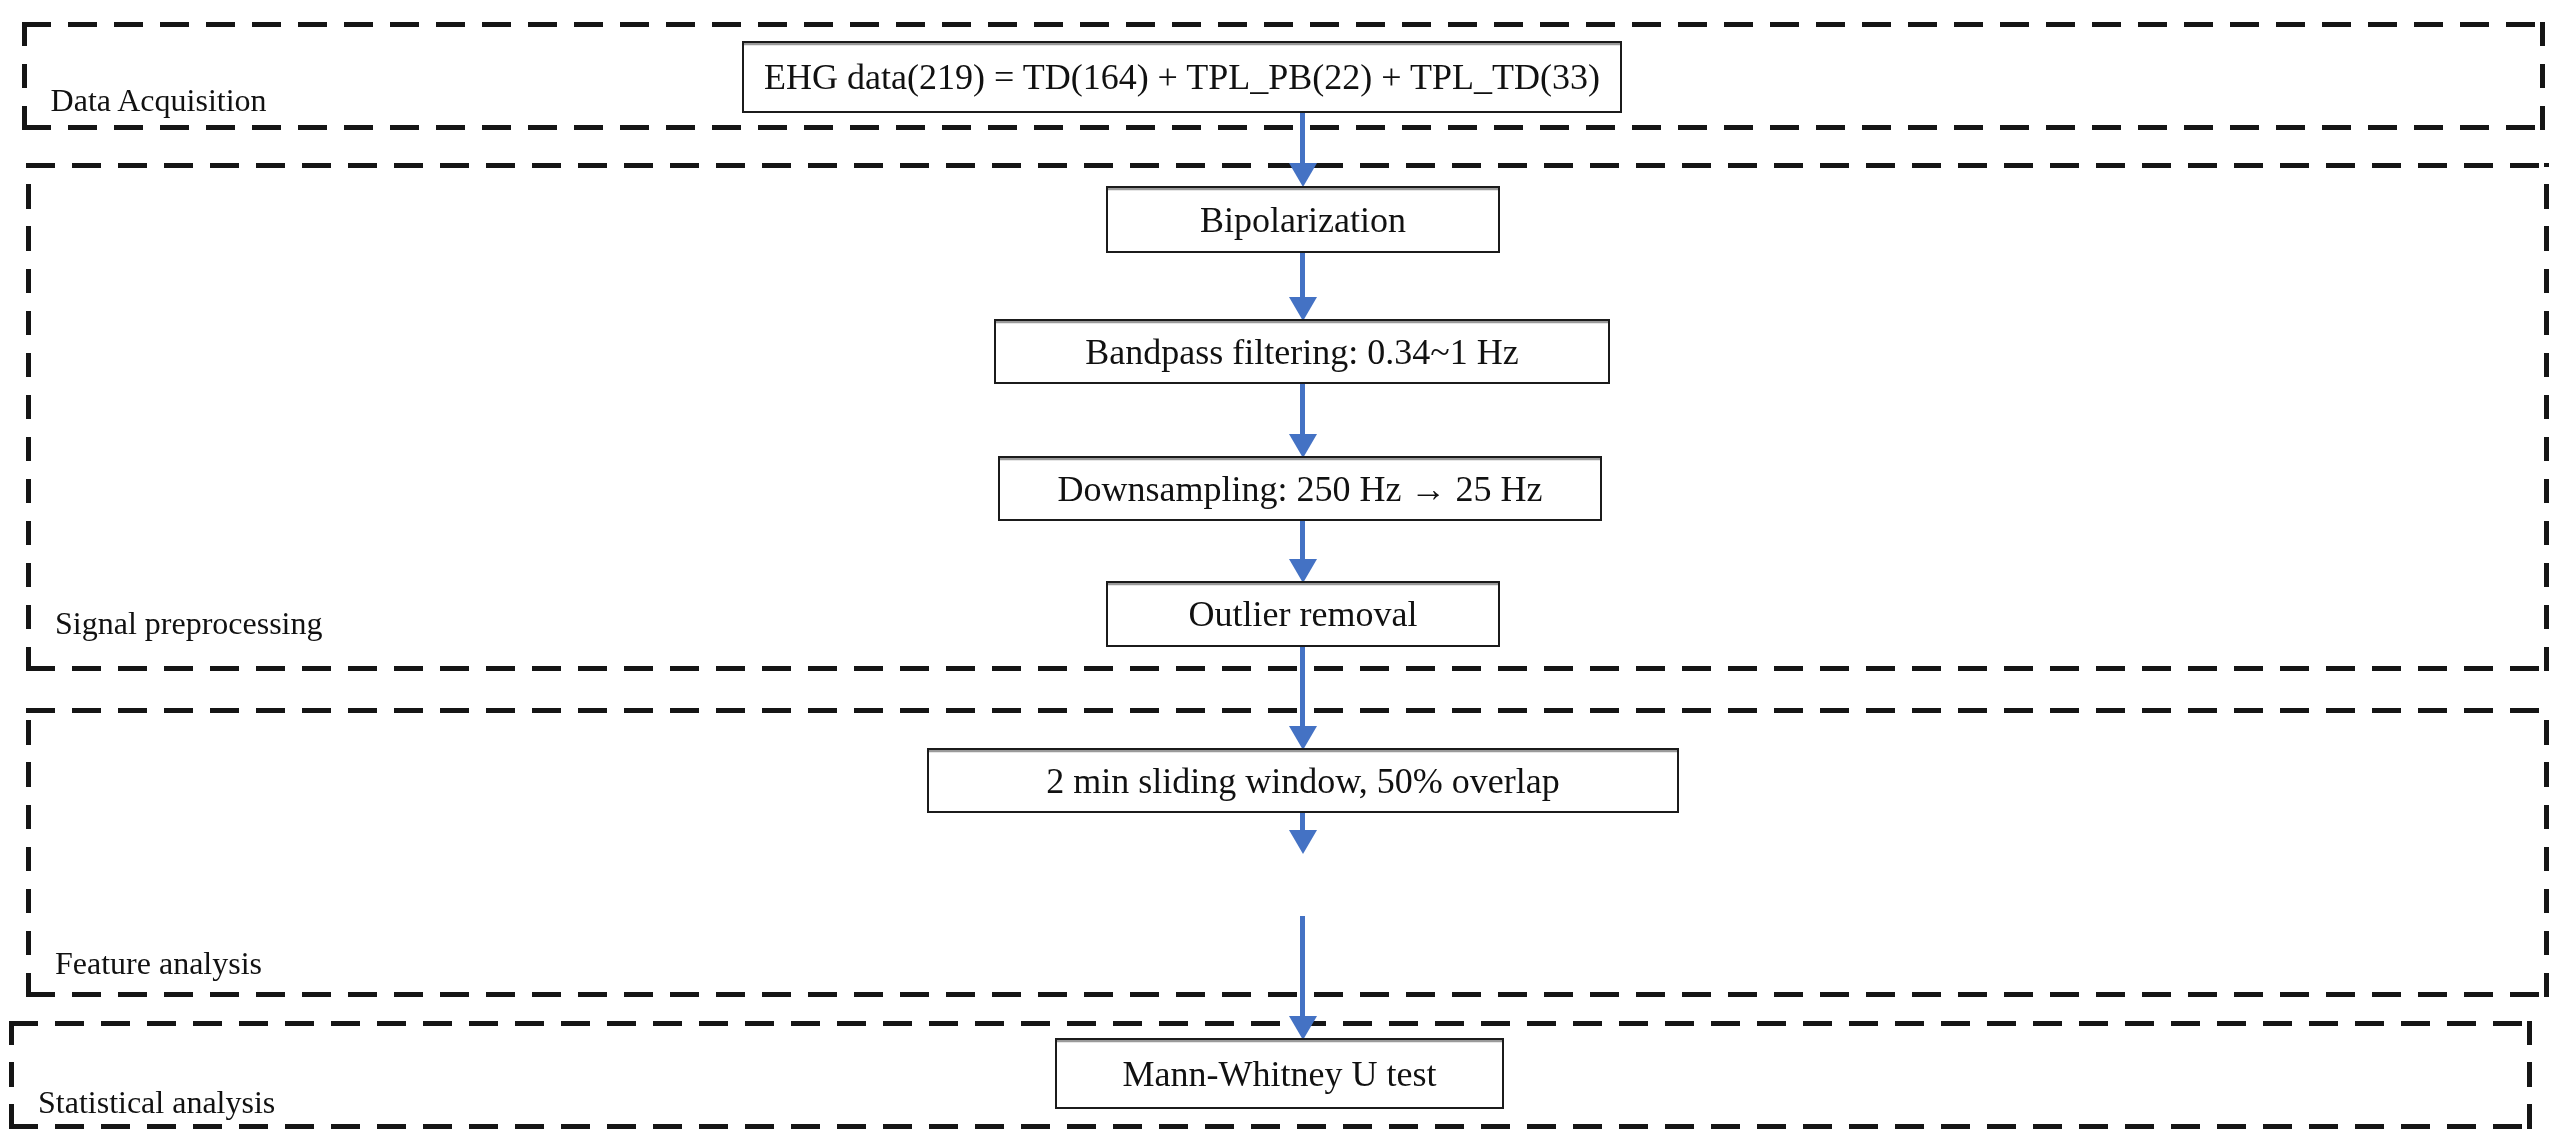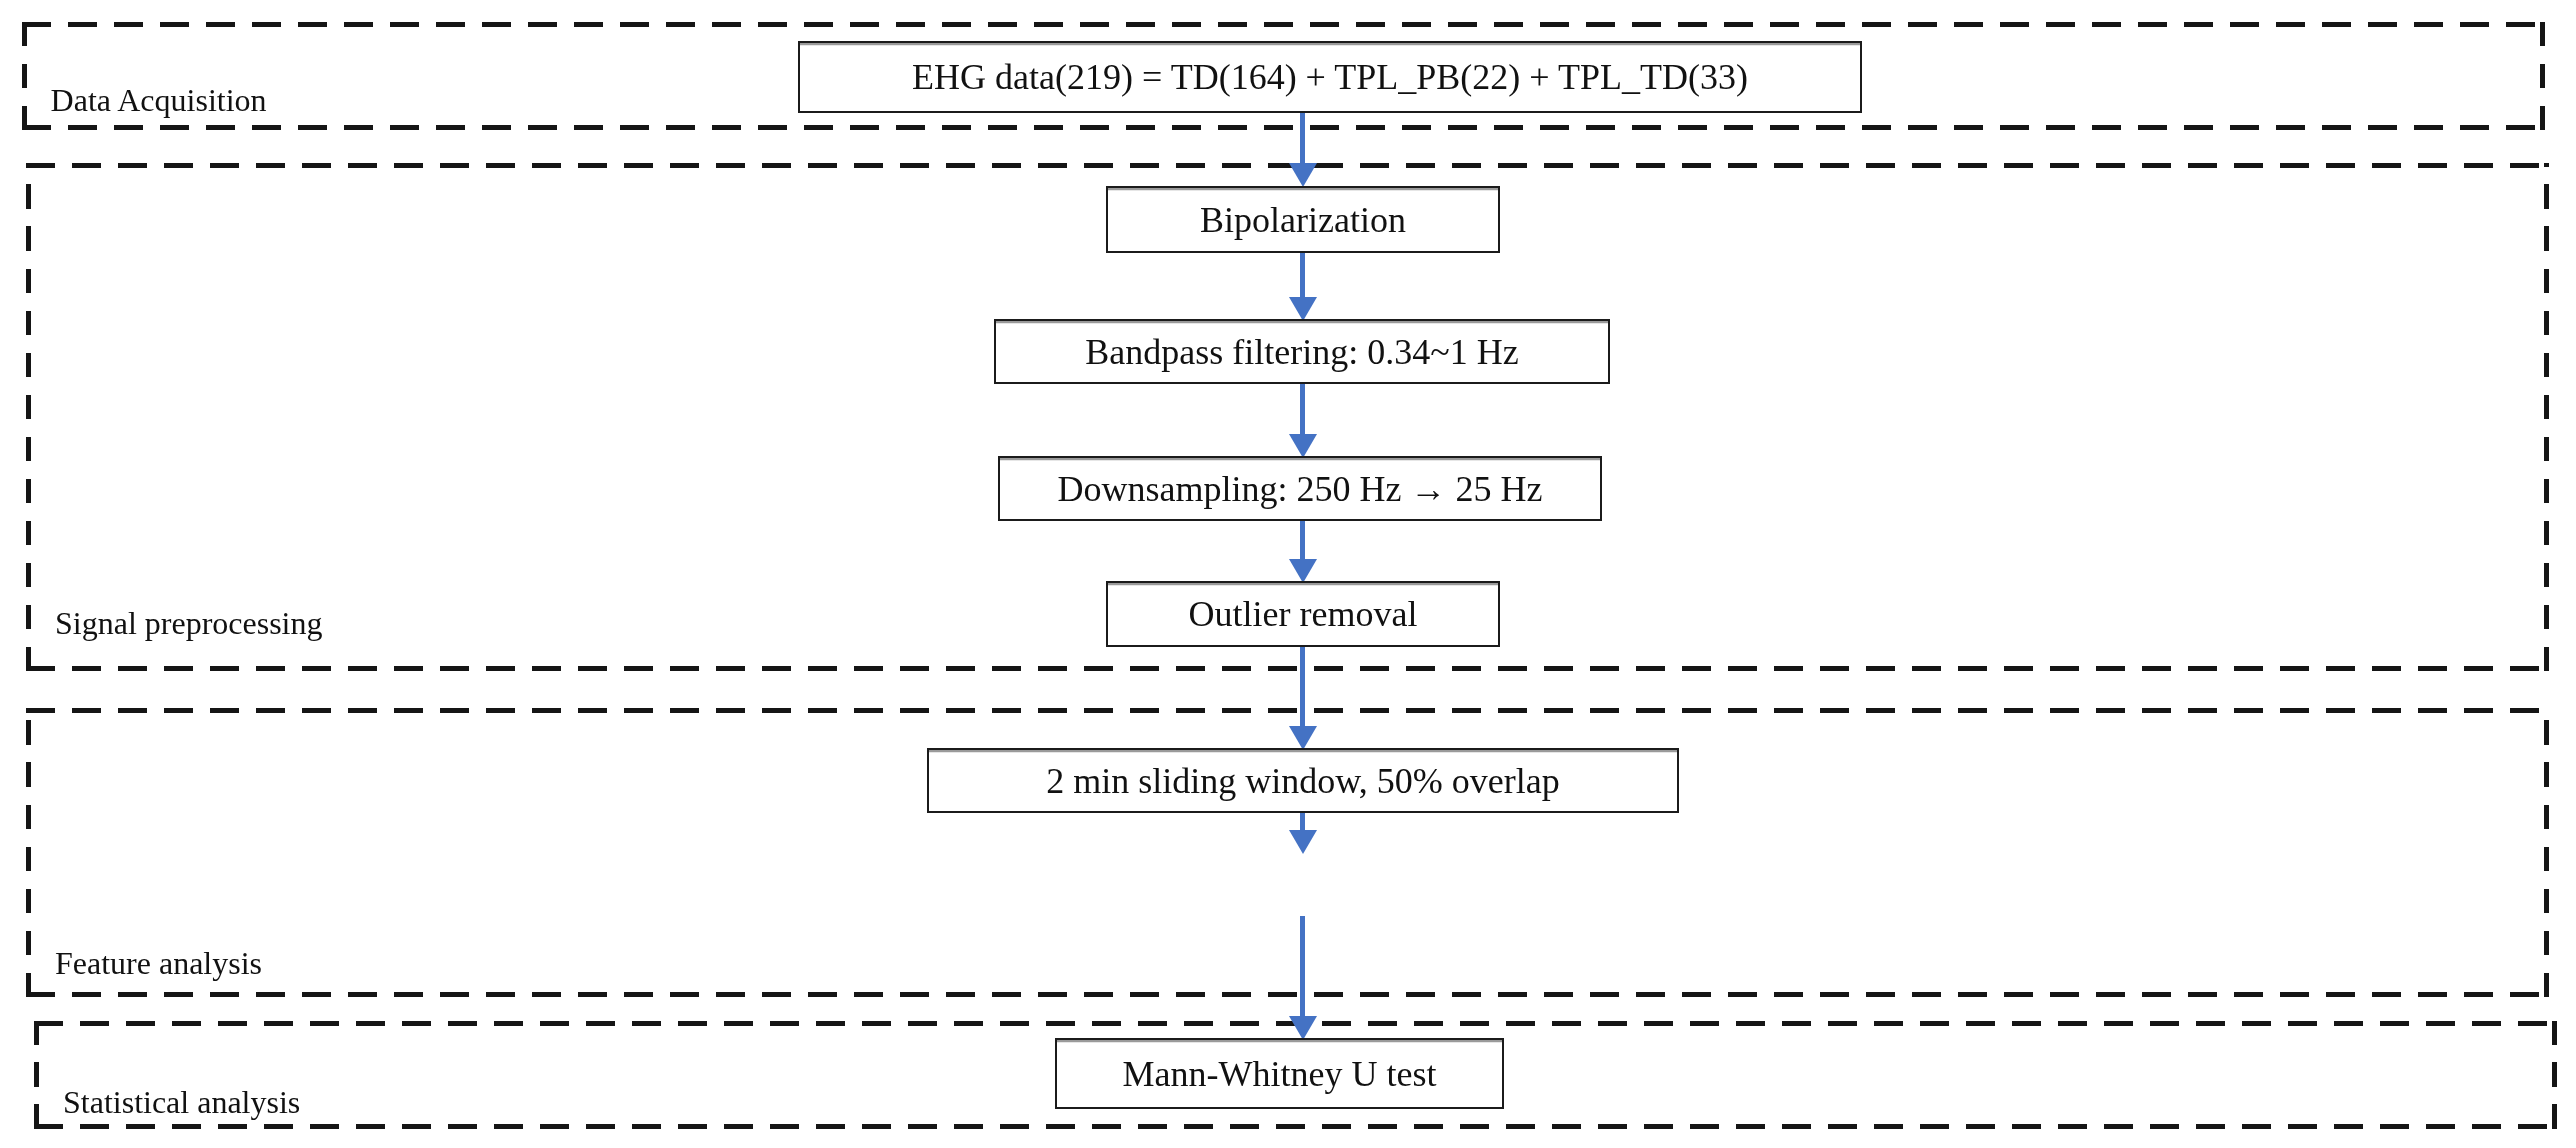--- a/index.html
+++ b/index.html
@@ -78,21 +78,21 @@
   </div>
 
   <div class="section" style="left:26px; top:163px; width:2523px; height:508px;">
     <span class="section-label" style="bottom:30px;">Signal preprocessing</span>
   </div>
 
   <div class="section" style="left:26px; top:708px; width:2523px; height:289px;">
     <span class="section-label" style="bottom:16px;">Feature analysis</span>
   </div>
 
-  <div class="section" style="left:34px; top:1021px; width:2523px; height:108px;">
+  <div class="section" style="left:9px; top:1021px; width:2523px; height:108px;">
     <span class="section-label" style="bottom:8.6px;">Statistical analysis</span>
   </div>
 
   <div class="arrow" style="left:1288px; top:111px; height:76px;">
     <div class="shaft"></div>
     <div class="head"></div>
   </div>
   <div class="arrow" style="left:1288px; top:251px; height:70px;">
     <div class="shaft"></div>
     <div class="head"></div>
@@ -111,21 +111,21 @@
   </div>
   <div class="arrow" style="left:1288px; top:812px; height:42px;">
     <div class="shaft"></div>
     <div class="head"></div>
   </div>
   <div class="arrow" style="left:1288px; top:916px; height:124px;">
     <div class="shaft"></div>
     <div class="head"></div>
   </div>
 
-  <div class="node" style="left:798px; top:41px;  width:1064px; height:72px;">
+  <div class="node" style="left:742px; top:41px;  width:880px; height:72px;">
     <span>EHG data(219) = TD(164) + TPL_PB(22) + TPL_TD(33)</span>
   </div>
 
   <div class="node" style="left:1106px; top:186px; width:394px; height:67px;">
     <span>Bipolarization</span>
   </div>
 
   <div class="node" style="left:994px; top:319px; width:616px; height:65px;">
     <span>Bandpass filtering: 0.34~1 Hz</span>
   </div>

